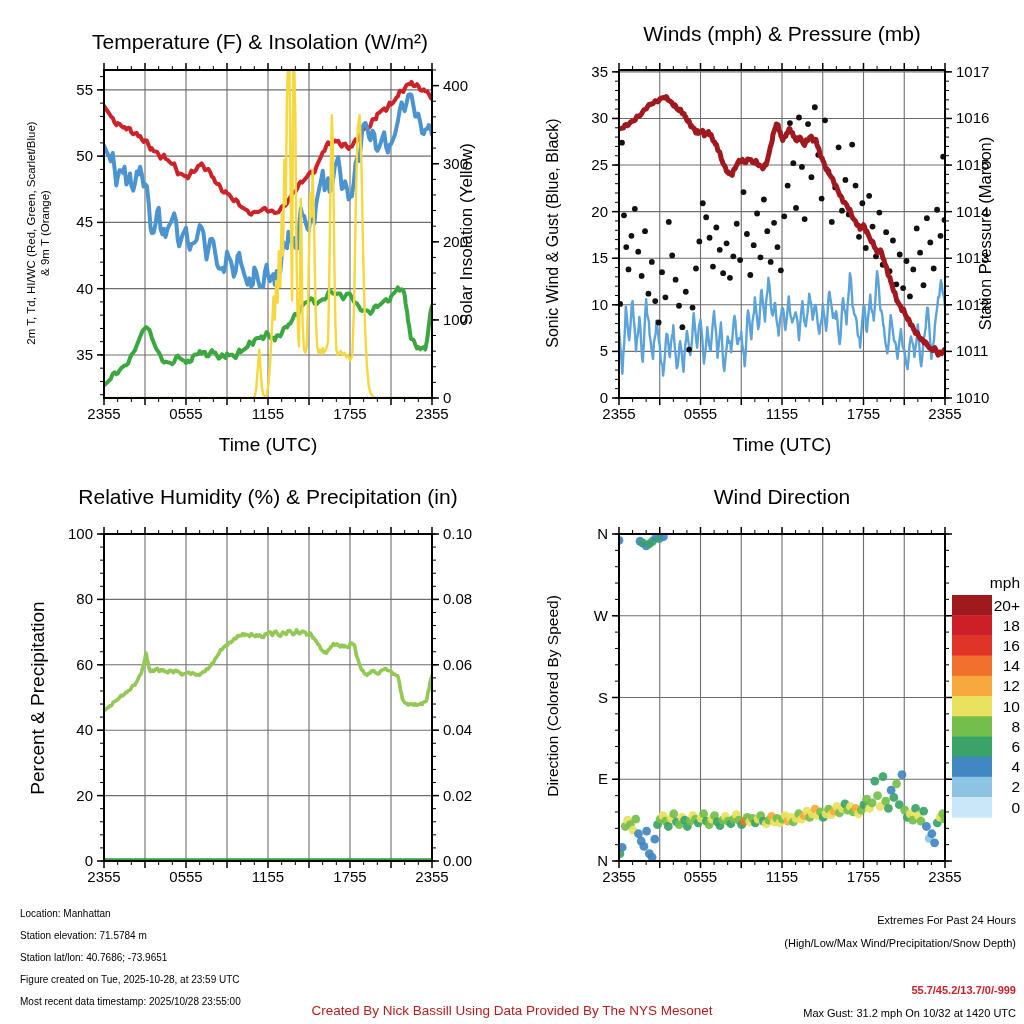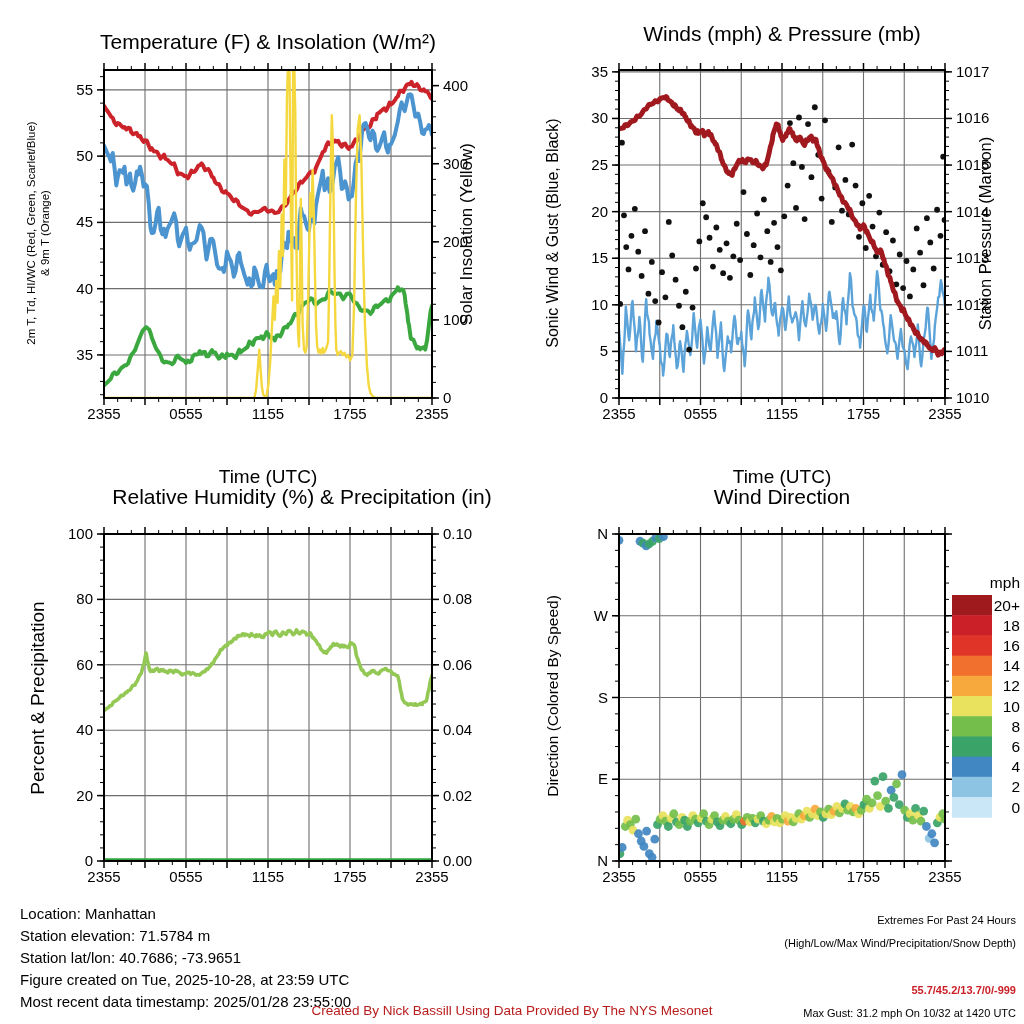--- a/index.html
+++ b/index.html
@@ -1,34 +1,34 @@
 <!DOCTYPE html>
 <html><head>
 <meta charset="utf-8">
 <style>
   html,body{margin:0;padding:0;background:#fff;}
   #stage{position:relative;width:1024px;height:1024px;background:#ffffff;
          font-family:"Liberation Sans",sans-serif;color:#000;overflow:hidden;}
   .chart-svg{position:absolute;}
   .chart-title{position:absolute;font-size:21px;text-align:center;white-space:nowrap;}
   .axis-label{position:absolute;text-align:center;transform:rotate(-90deg);white-space:pre-line;}
-  .xaxis-title{position:absolute;font-size:19px;text-align:center;white-space:nowrap;margin-top:32px;}
-  .footer-left{position:absolute;left:20px;top:903px;font-size:15px;line-height:22px;}
+  .xaxis-title{position:absolute;font-size:19px;text-align:center;white-space:nowrap;}
+  .footer-left{position:absolute;left:20px;top:903px;font-size:10px;line-height:22px;}
   .footer-right{position:absolute;right:8px;top:909px;font-size:11px;line-height:23px;text-align:right;}
   .extreme-vals{font-weight:bold;}
   .credit{position:absolute;left:0;width:1024px;top:1003px;text-align:center;font-size:13.5px;color:#b91c1c;}
 </style>
 </head>
 <body>
 
 <div id="stage">
 
-  <div class="chart-title" style="left:8px;top:30px;width:520px;">Temperature (F) &amp; Insolation (W/m²)</div>
+  <div class="chart-title" style="left:0;top:30px;width:520px;">Temperature (F) &amp; Insolation (W/m²)</div>
   <div class="chart-title" style="left:522px;top:22px;width:520px;">Winds (mph) &amp; Pressure (mb)</div>
-  <div class="chart-title" style="left:0px;top:485px;width:536px;padding-left:34px;">Relative Humidity (%) &amp; Precipitation (in)</div>
+  <div class="chart-title" style="left:0px;top:485px;width:536px;">Relative Humidity (%) &amp; Precipitation (in)</div>
   <div class="chart-title" style="left:522px;top:485px;width:520px;">Wind Direction</div>
 
   <div class="axis-label" style="left:-132px;top:219px;width:340px;font-size:11.5px;line-height:14px;">2m T, Td, HI/WC (Red, Green, Scarlet/Blue)
 &amp; 9m T (Orange)</div>
   <div class="axis-label" style="left:317px;top:224px;width:300px;font-size:17px;">Solar Insolation (Yellow)</div>
   <div class="axis-label" style="left:403px;top:224px;width:300px;font-size:16px;">Sonic Wind &amp; Gust (Blue, Black)</div>
   <div class="axis-label" style="left:835px;top:224px;width:300px;font-size:16.5px;">Station Pressure (Maroon)</div>
   <div class="axis-label" style="left:-112px;top:687px;width:300px;font-size:19px;">Percent &amp; Precipitation</div>
   <div class="axis-label" style="left:403px;top:687px;width:300px;font-size:15.5px;">Direction (Colored By Speed)</div>
 
@@ -911,21 +911,21 @@
       <text x="508" y="312.4" text-anchor="end" font-size="15.5">2</text>
       <rect x="440" y="317" width="40" height="20.7" fill="#c9e7f7"></rect>
       <text x="508" y="332.6" text-anchor="end" font-size="15.5">0</text>
     </svg>
 
   <div class="footer-left">
     <div>Location: Manhattan</div>
     <div>Station elevation: 71.5784 m</div>
     <div>Station lat/lon: 40.7686; -73.9651</div>
     <div>Figure created on Tue, 2025-10-28, at 23:59 UTC</div>
-    <div>Most recent data timestamp: 2025/01/28 23:55:00</div>
+    <div>Most recent data timestamp: 2025/10/28 23:55:00</div>
   </div>
 
   <div class="footer-right">
     <div>Extremes For Past 24 Hours</div>
     <div>(High/Low/Max Wind/Precipitation/Snow Depth)</div>
     <div class="extreme-vals" id="extreme-vals" style="color: rgb(204, 32, 39); margin-top: 24px;">55.7/45.2/13.7/0/-999</div>
     <div>Max Gust: 31.2 mph On 10/32 at 1420 UTC</div>
   </div>
 
   <div class="credit">Created By Nick Bassill Using Data Provided By The NYS Mesonet</div>

